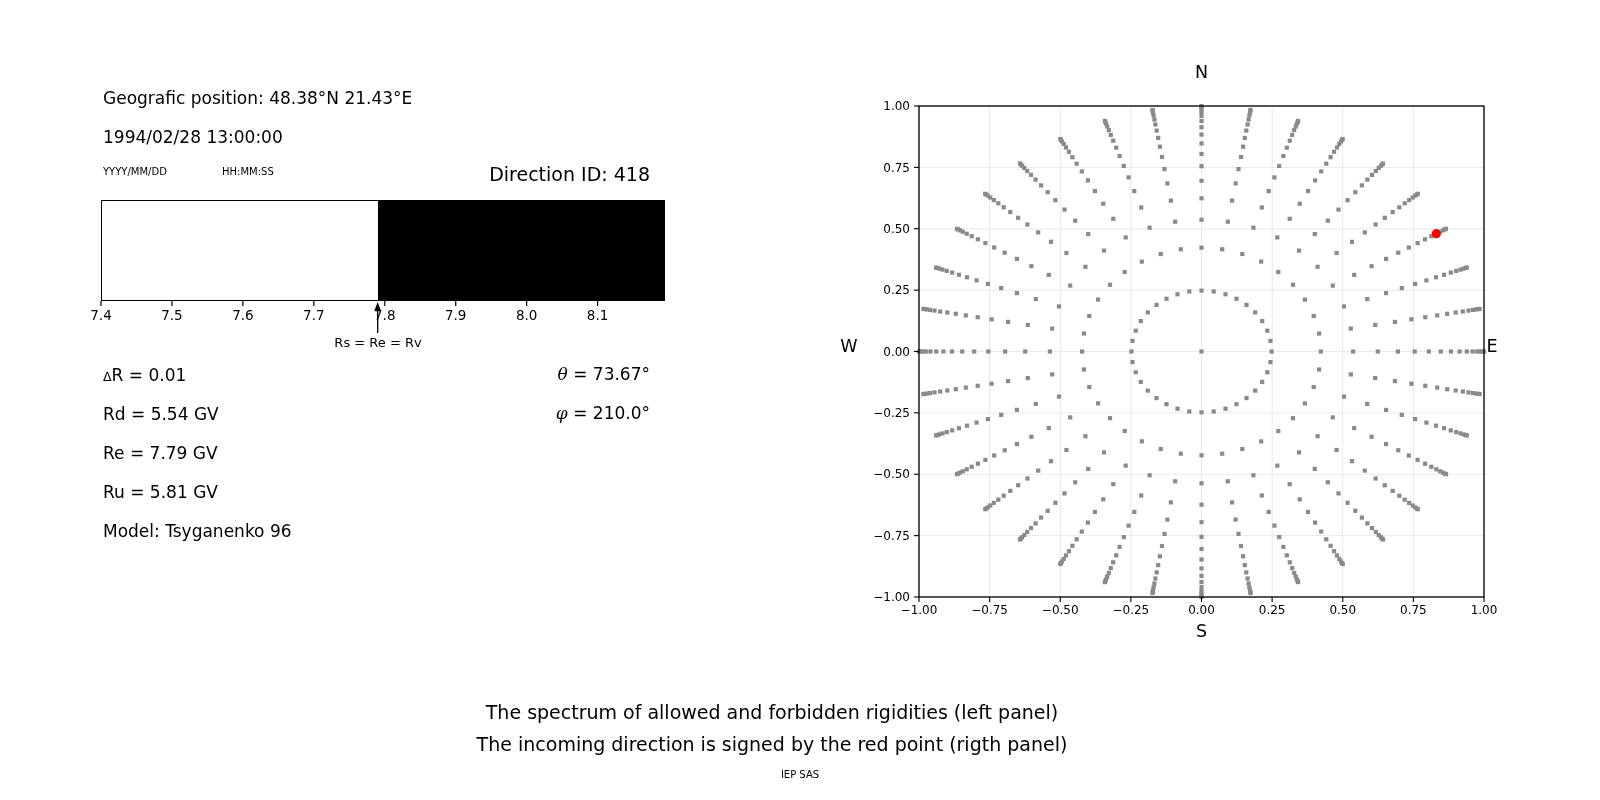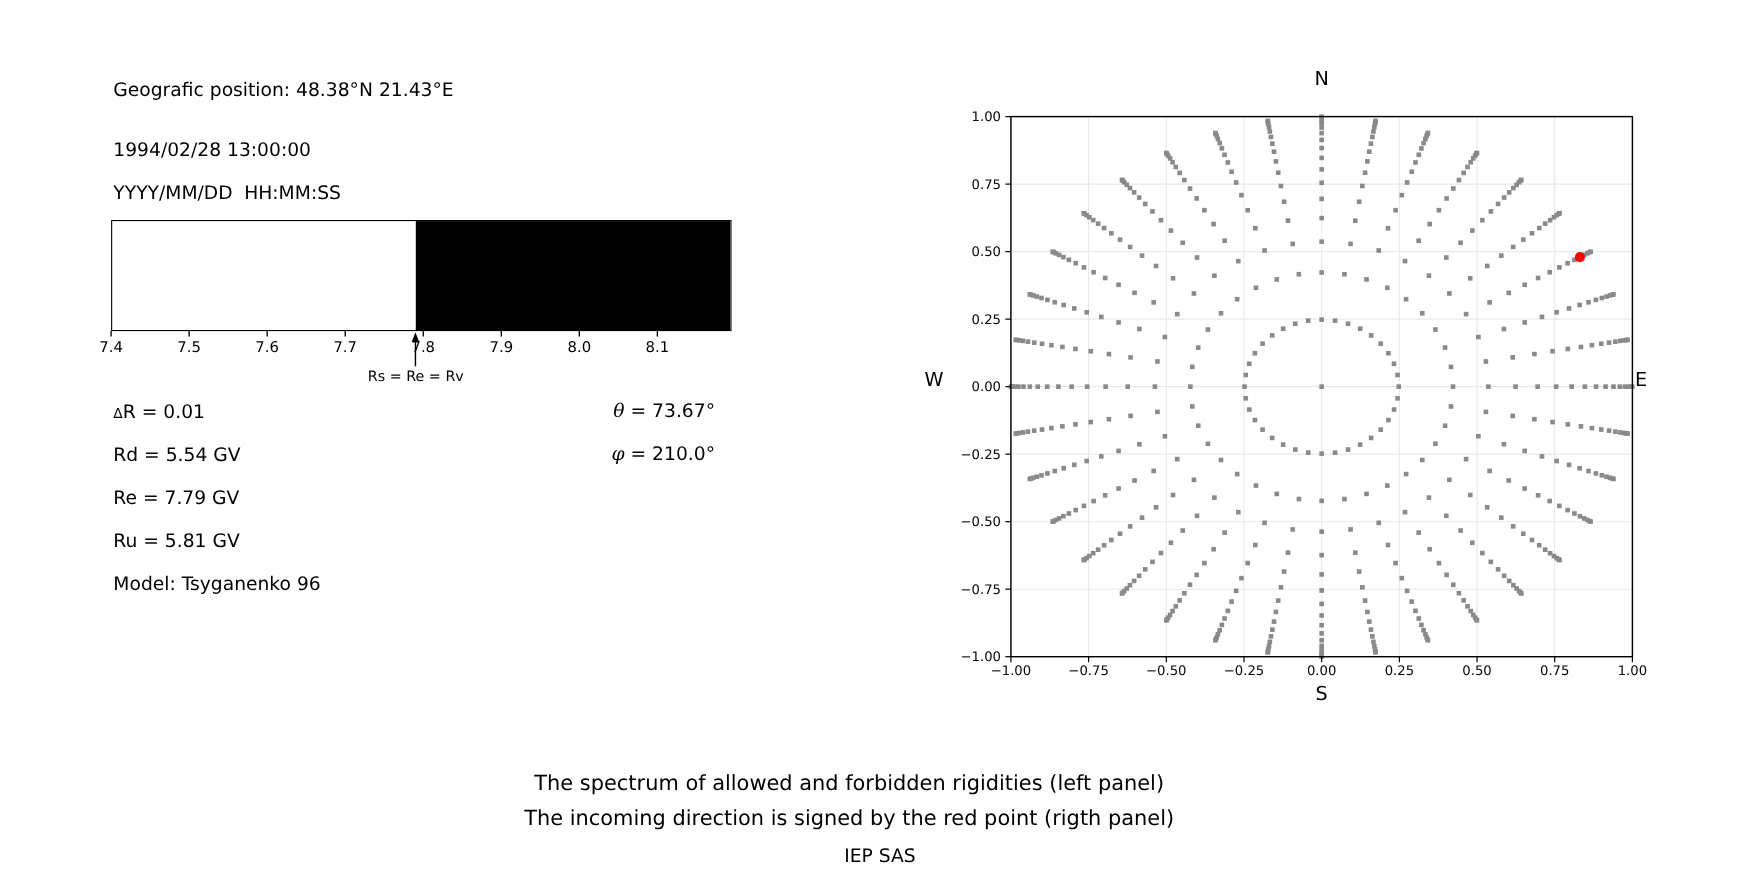--- a/index.html
+++ b/index.html
@@ -1,42 +1,43 @@
 <!DOCTYPE html>
 <html><head>
 <meta charset="utf-8">
 <style>
   html,body{margin:0;padding:0;background:#fff}
   #canvas{position:relative;width:1600px;height:800px;background:#ffffff;overflow:hidden;
           font-family:"DejaVu Sans","Liberation Sans",sans-serif;color:#000}
   .t{position:absolute;line-height:1.2;white-space:nowrap}
   .fs17{font-size:17px}
   .fs19{font-size:19px}
-  .fs11{font-size:17px}
+  .fs11{font-size:10px}
   .fs13{font-size:13px}
   .fs17n{font-size:17.5px}
   .right{text-align:right}
   .center{text-align:center}
   .symsmall{font-size:0.74em}
   .mathit{font-style:italic;font-family:"DejaVu Serif","Liberation Serif",serif}
   #spectrum-box{position:absolute;left:101px;top:200px;width:564px;height:101px;
                 border:1.8px solid #000;box-sizing:border-box;background:#ffffff;overflow:hidden}
   #forbidden-region{position:absolute;top:0;height:100%;background:#000}
   #plot-layer{position:absolute;left:0;top:0;width:1600px;height:800px;pointer-events:none}
   #plot-layer text{font-family:"DejaVu Sans","Liberation Sans",sans-serif;fill:#000}
 </style>
 </head>
 <body>
 
 <div id="canvas">
 
-  <div class="t fs17" style="left:103px;top:72px">Geografic position: 48.38°N 21.43°E</div>
+  <div class="t fs17" style="left:103px;top:88px">Geografic position: 48.38°N 21.43°E</div>
   <div class="t fs17" style="left:103px;top:127px">1994/02/28 13:00:00</div>
   <div class="t fs11" style="left:103px;top:166px">YYYY/MM/DD</div>
   <div class="t fs11" style="left:222px;top:166px">HH:MM:SS</div>
+  <div class="t fs19 right" style="left:385px;top:163px;width:265px">Direction ID: 418</div>
 
   <div id="spectrum-box">
     <div id="forbidden-region" style="left: 49.0566%; width: 50.9434%;"></div>
   </div>
   <div class="t fs13 center" style="left:278px;top:335px;width:200px">Rs = Re = Rv</div>
 
   <div class="t fs17" style="left:103px;top:365px"><span class="symsmall">Δ</span><span>R = 0.01</span></div>
   <div class="t fs17" style="left:103px;top:404px">Rd = 5.54 GV</div>
   <div class="t fs17" style="left:103px;top:443px">Re = 7.79 GV</div>
   <div class="t fs17" style="left:103px;top:482px">Ru = 5.81 GV</div>

